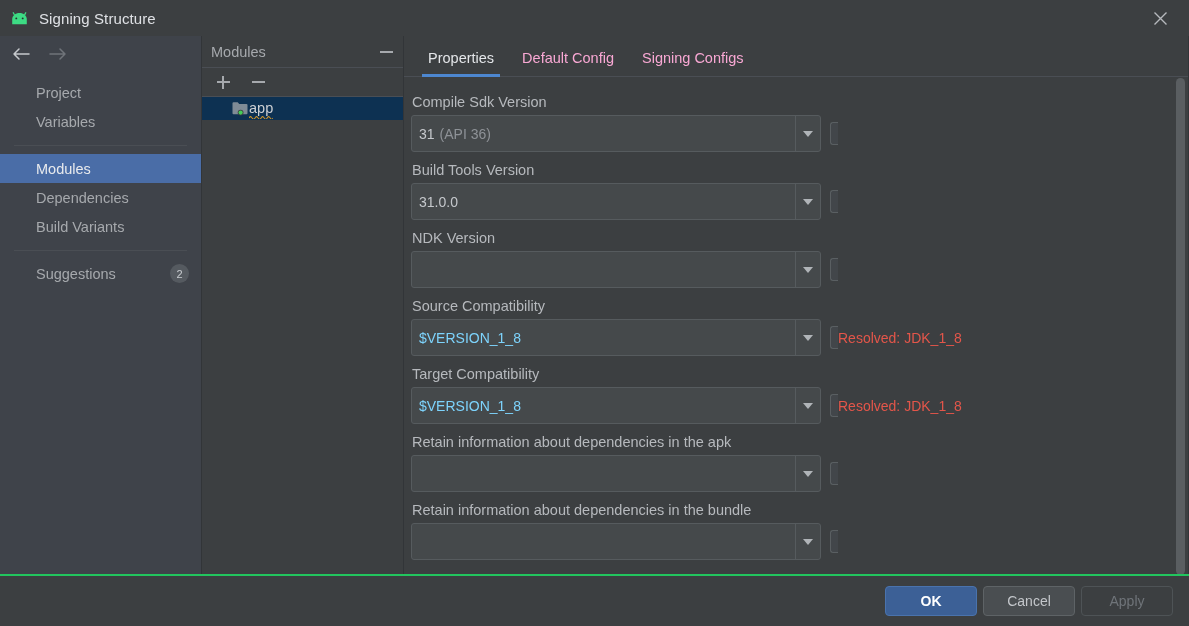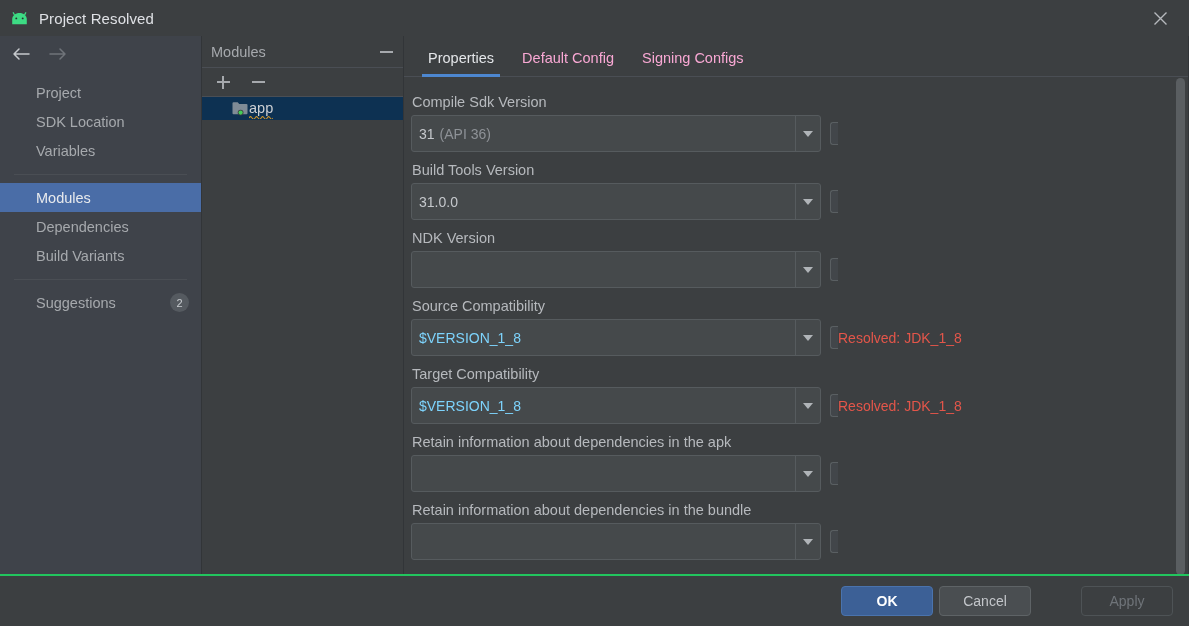--- a/index.html
+++ b/index.html
@@ -346,39 +346,38 @@
   .btn-default {
     background: #4a4e51;
     color: #c3c6ca;
     border-color: #5e6366;
   }
   .btn-disabled {
     background: #3c3f41;
     color: #6f7479;
     border-color: #4e5356;
     cursor: default;
-    margin-left: 44px;
   }
 </style>
 </head>
 <body>
 
 <div class="dialog">
 
   <div class="titlebar">
     <span class="android-logo">
       <svg width="19" height="13" viewBox="0 0 19 13">
         <path d="M2.2 12.2h14.6v-5.1c0-3.6-3.3-6.2-7.3-6.2S2.2 3.5 2.2 7.1z" fill="#3ddc84"></path>
         <rect x="3.1" y="0" width="1.3" height="3.3" rx="0.6" transform="rotate(-28 3.7 1.6)" fill="#3ddc84"></rect>
         <rect x="14.6" y="0" width="1.3" height="3.3" rx="0.6" transform="rotate(28 15.2 1.6)" fill="#3ddc84"></rect>
         <circle cx="6.3" cy="6.4" r="0.95" fill="#2b2f31"></circle>
         <circle cx="12.7" cy="6.4" r="0.95" fill="#2b2f31"></circle>
       </svg>
     </span>
-    <span class="title-text">Project Resolved</span>
+    <span class="title-text">Signing Structure</span>
     <div class="close-btn">
       <svg width="15" height="15" viewBox="0 0 15 15">
         <path d="M1.5 1.5 L13.5 13.5 M13.5 1.5 L1.5 13.5" stroke="#b6b9bd" stroke-width="1.4" fill="none"></path>
       </svg>
     </div>
   </div>
 
   <div class="body-row">
 
     <div class="sidebar">
@@ -391,23 +390,20 @@
         <span class="nav-arrow">
           <svg width="20" height="14" viewBox="0 0 20 14">
             <path d="M2 7 H17 M12 2 L17 7 L12 12" stroke="#70747a" stroke-width="1.5" fill="none" stroke-linecap="round" stroke-linejoin="round"></path>
           </svg>
         </span>
       </div>
 
       <div class="sidebar-list">
         <div class="sidebar-item">
           <span>Project</span>
-        </div>
-        <div class="sidebar-item">
-          <span>SDK Location</span>
         </div>
         <div class="sidebar-item">
           <span>Variables</span>
         </div>
 
         <div class="sidebar-sep"></div>
 
         <div class="sidebar-item selected">
           <span>Modules</span>
         </div>

